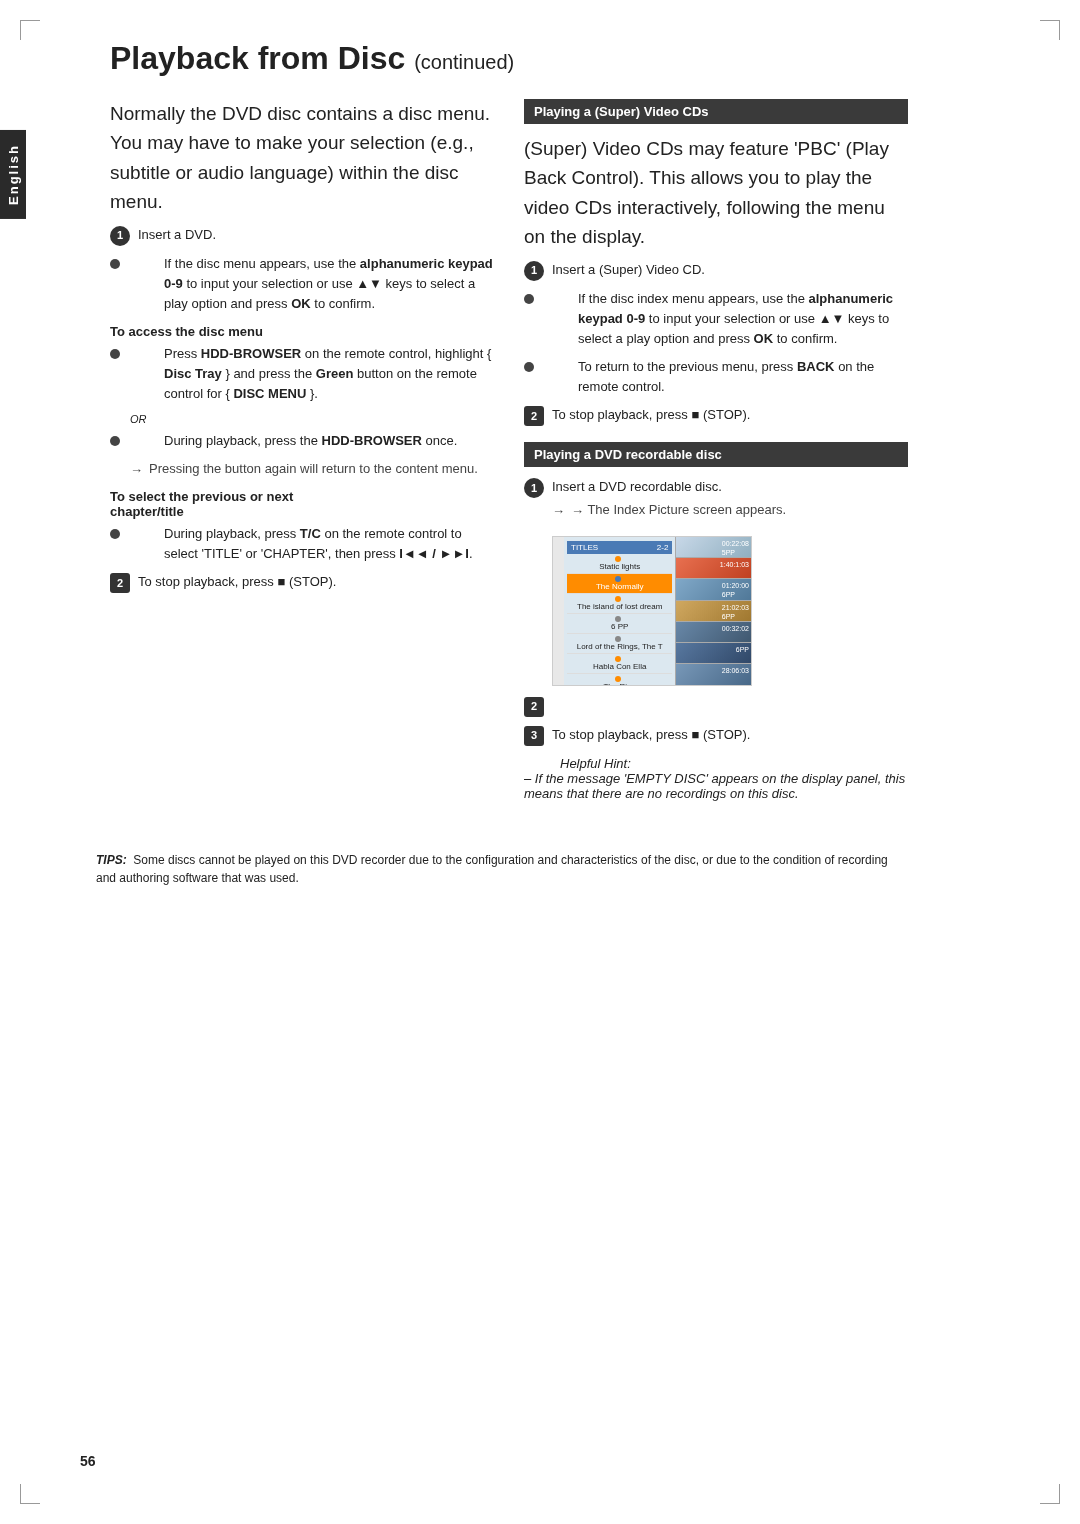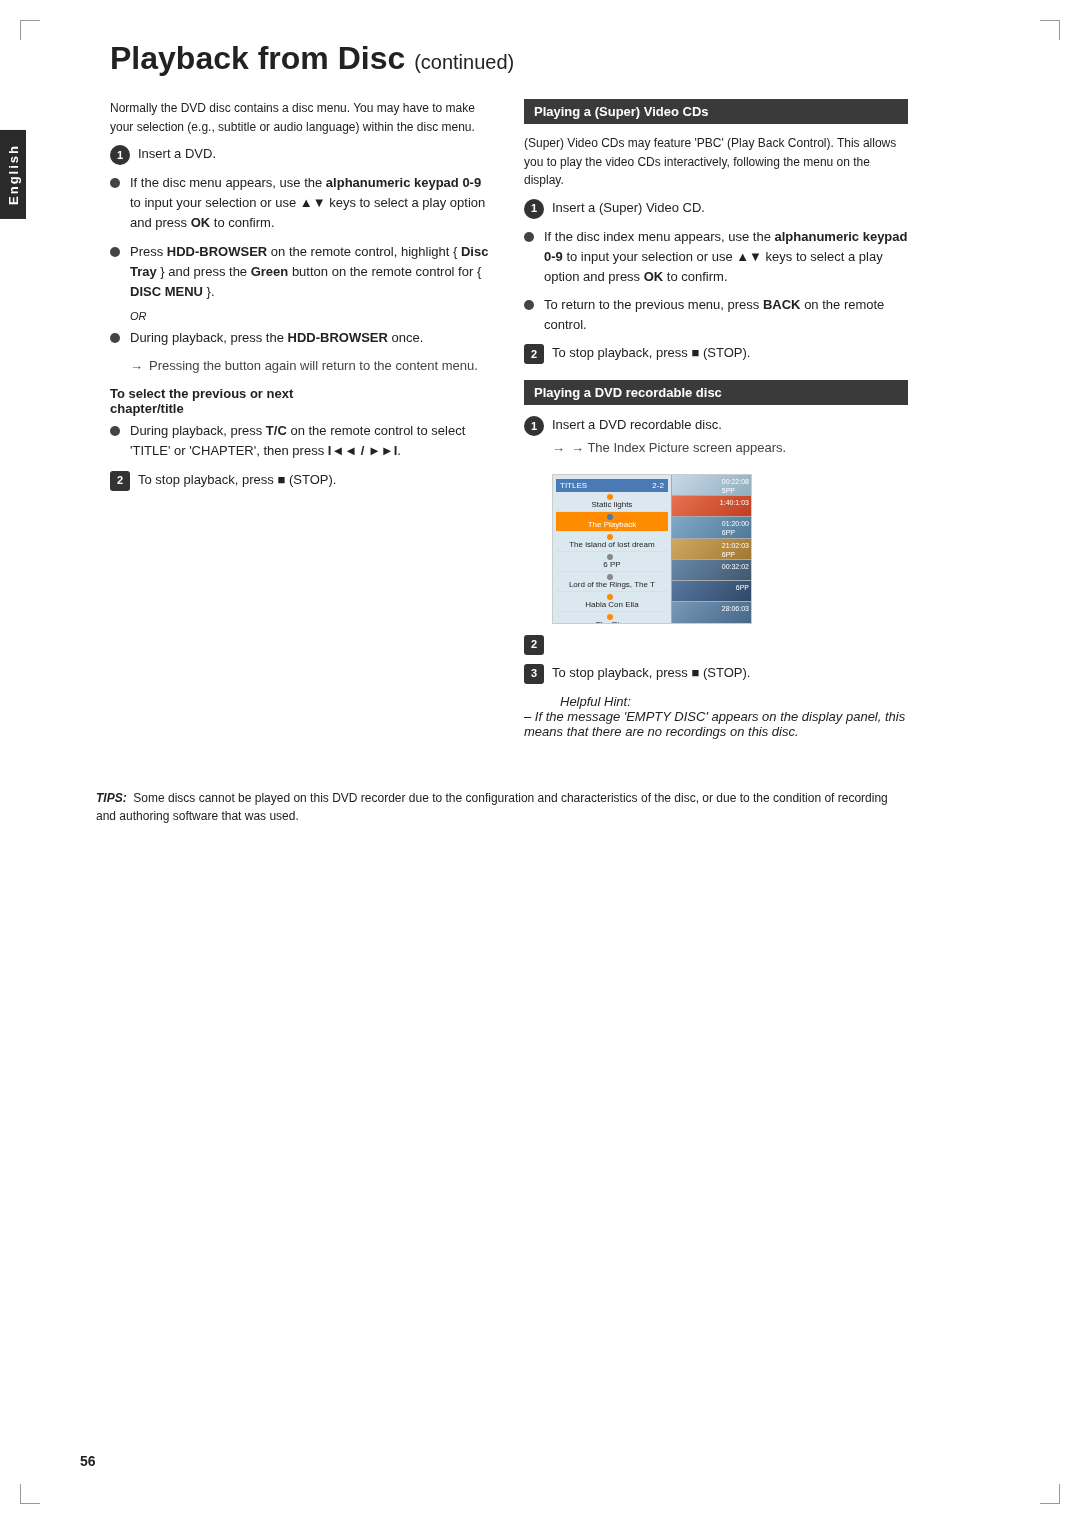--- a/index.html
+++ b/index.html
@@ -74,21 +74,21 @@
       background: #3a3a3a;
       color: #fff;
       font-weight: bold;
       font-size: 13px;
       padding: 5px 10px;
       margin-bottom: 10px;
     }
 
     
     .body-text {
-      font-size: 12px;
+      font-size: 19px;
       line-height: 1.55;
       margin-bottom: 8px;
     }
 
     
     .num-item {
       display: flex;
       align-items: flex-start;
       margin-bottom: 8px;
       font-size: 13px;
@@ -128,20 +128,21 @@
       border-radius: 3px;
     }
 
     
     .bullet-item {
       display: flex;
       align-items: flex-start;
       margin-bottom: 8px;
       font-size: 13px;
       line-height: 1.55;
+      gap: 34px;
     }
     .bullet-dot {
       min-width: 10px;
       width: 10px;
       height: 10px;
       background: #444;
       border-radius: 50%;
       margin-right: 10px;
       margin-top: 5px;
       flex-shrink: 0;
@@ -192,20 +193,21 @@
     
     .index-screen {
       width: 200px;
       height: 150px;
       border: 1px solid #ccc;
       margin: 10px 0 10px 28px;
       font-size: 9px;
       display: flex;
       overflow: hidden;
       background: #e8e8e8;
+      padding-left: 11px;
     }
     .index-left {
       width: 120px;
       background: #dce8f0;
       border-right: 1px solid #aaa;
       padding: 4px 3px;
     }
     .index-right {
       width: 80px;
       display: flex;
@@ -303,20 +305,21 @@
         <span>Insert a DVD.</span>
       </div>
 
       <div class="bullet-item">
         <div class="bullet-dot"></div>
         <span>
           If the disc menu appears, use the <strong>alphanumeric keypad 0-9</strong> to input your selection or use ▲▼ keys to select a play option and press <strong>OK</strong> to confirm.
         </span>
       </div>
 
+      <div class="sub-heading">To access the disc menu</div>
 
       <div class="bullet-item">
         <div class="bullet-dot"></div>
         <span>
           Press <strong>HDD-BROWSER</strong> on the remote control, highlight { <strong> Disc Tray </strong> } and press the <strong>Green</strong> button on the remote control for { <strong>DISC MENU</strong> }.
         </span>
       </div>
 
       <div class="or-text">OR</div>
 
@@ -399,21 +402,21 @@
           <div class="index-title-bar">
             <span>TITLES</span>
             <span>2-2</span>
           </div>
           <div class="index-row">
             <div class="idx-dot orange"></div>
             <span>Static lights</span>
           </div>
           <div class="index-row highlighted">
             <div class="idx-dot blue"></div>
-            <span>The Playback</span>
+            <span>The Normally</span>
           </div>
           <div class="index-row">
             <div class="idx-dot orange"></div>
             <span>The island of lost dream</span>
           </div>
           <div class="index-row">
             <div class="idx-dot"></div>
             <span>6 PP</span>
           </div>
           <div class="index-row">

